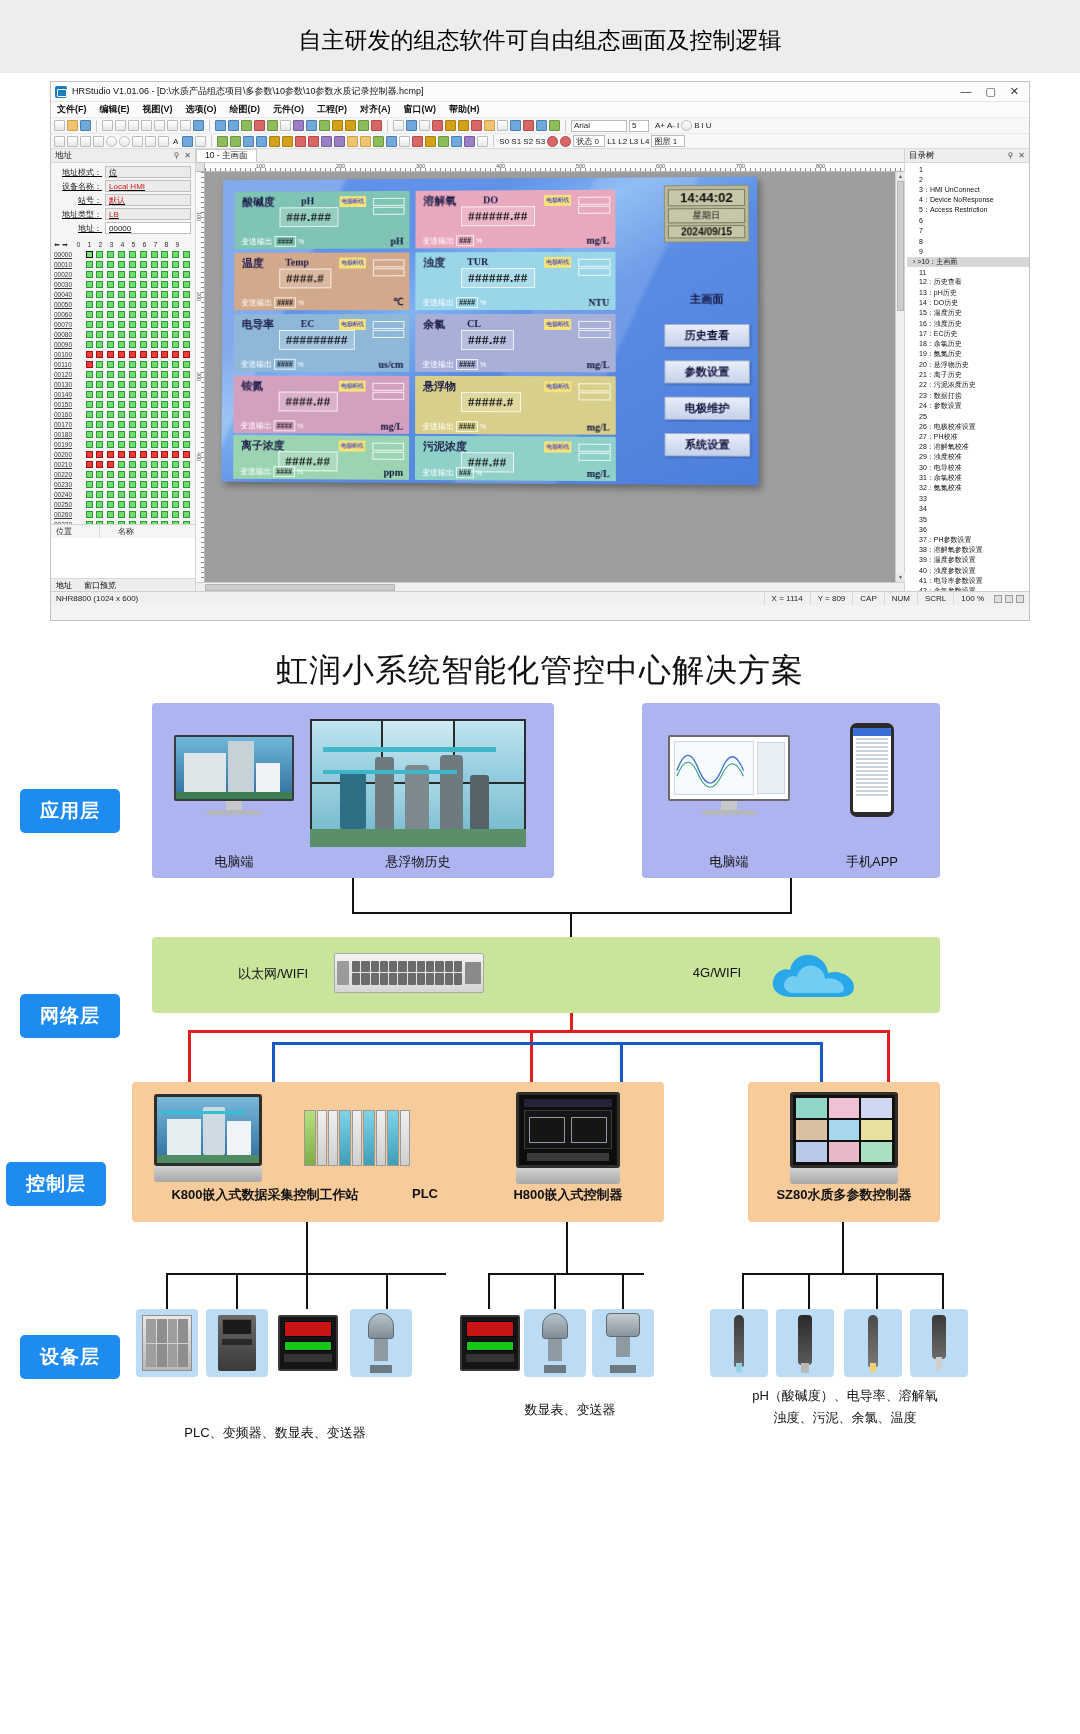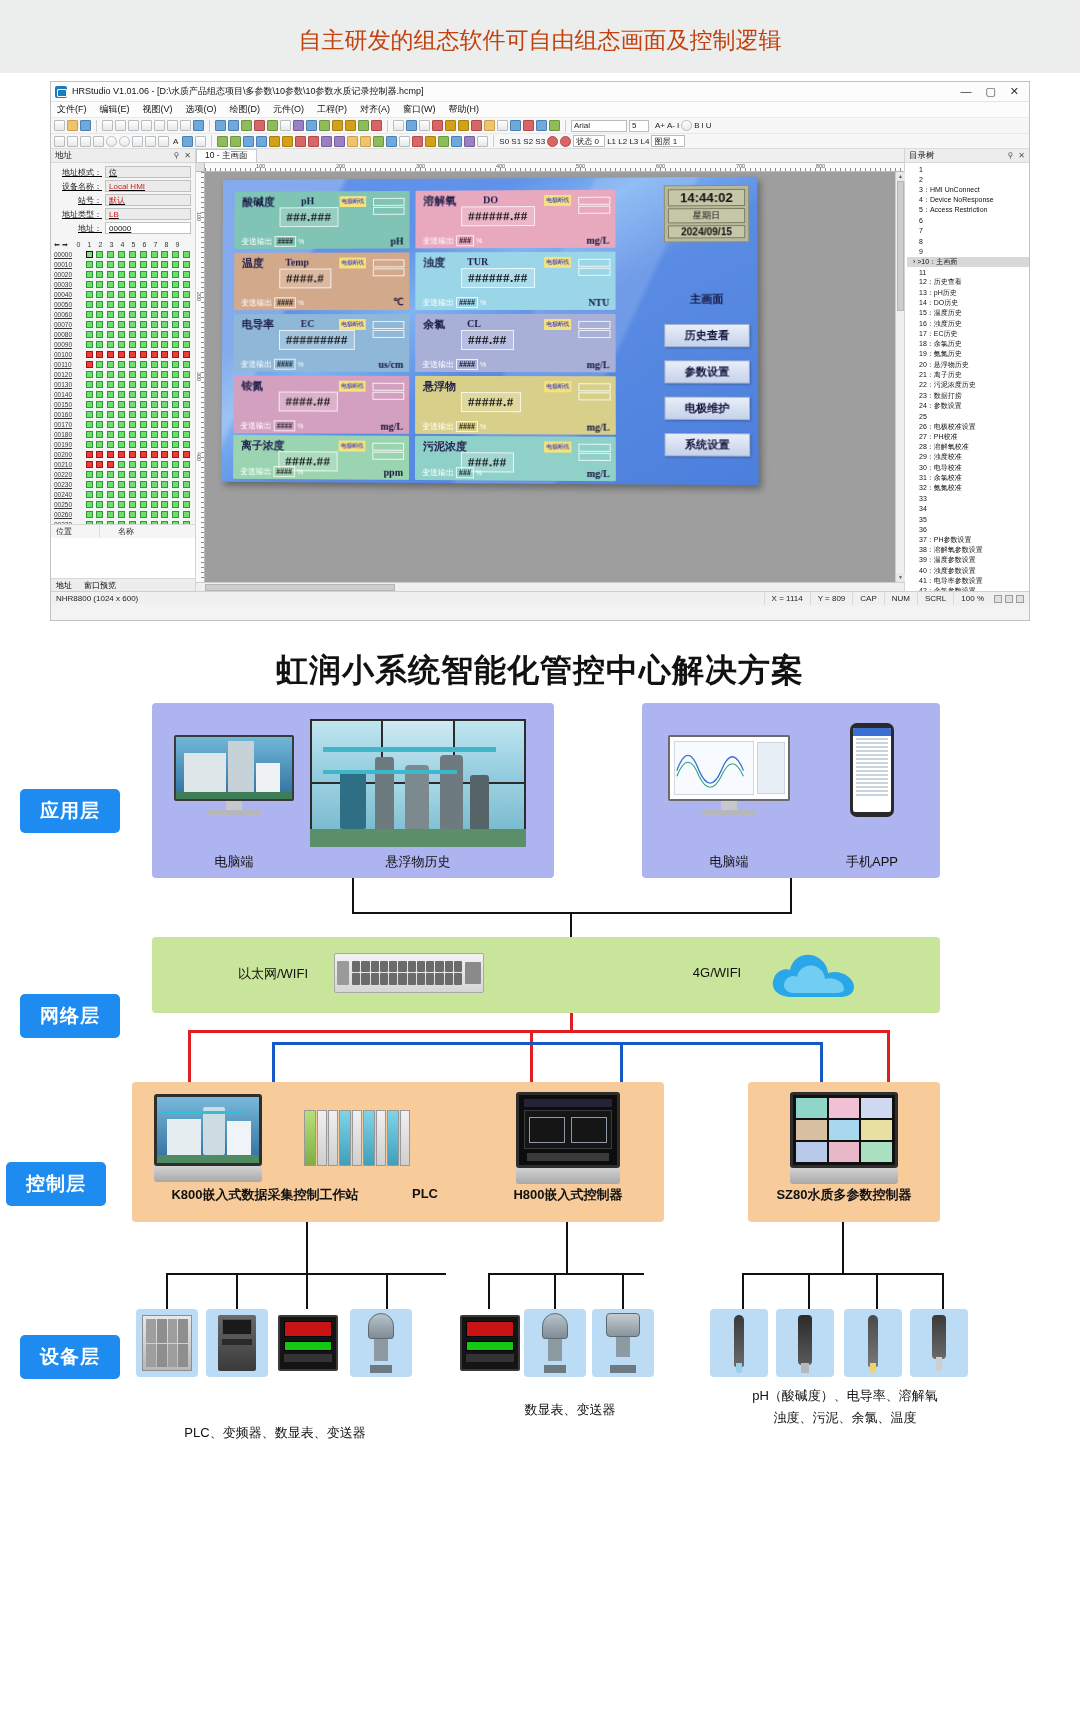--- a/index.html
+++ b/index.html
@@ -6,34 +6,34 @@
   html, body { margin:0; padding:0; }
   body {
     width:1080px; height:1734px;
     font-family:"Liberation Sans","DejaVu Sans",sans-serif;
     background:#fff; overflow:hidden;
   }
 
   
   .top-head { background:#eceded; padding:18px 0 10px; text-align:center; }
   .top-head h1 { font-size:36px; font-weight:700; color:#1a1a1a; margin:8px 0 16px; letter-spacing:1px; }
-  .top-head .sub { font-size:23px; color:#c2410c; margin:7px 0; }
+  .top-head .sub { font-size:23px; color:#000000; margin:7px 0; }
 
   
   .swwin { width:980px; height:540px; margin:8px auto 0; border:1px solid #c2c2c2; background:#f3f3f3; position:relative; font-size:9px; }
 
   .titlebar { height:20px; background:#fcfcfc; display:flex; align-items:center; padding:0 4px; border-bottom:1px solid #e4e4e4; }
   .tb-ico { width:12px; height:12px; background:#1a7bbf; border-radius:2px; margin-right:5px; flex:0 0 auto; position:relative; }
   .tb-ico:after{content:"";position:absolute;left:2px;top:3px;width:8px;height:6px;border:1px solid #fff;border-radius:1px;}
   .tb-title { font-size:9px; color:#111; flex:1 1 auto; white-space:nowrap; overflow:hidden; }
   .tb-btns { display:flex; gap:14px; padding-right:6px; color:#333; font-size:11px; }
   .tb-btns span { cursor:pointer; line-height:1; }
 
   .menubar { height:16px; background:#fcfcfc; display:flex; align-items:center; padding:0 6px; gap:13px; font-size:9px; color:#111; border-bottom:1px solid #ececec;}
-  .menubar span { white-space:nowrap; cursor:default; }
+  .menubar span { white-space:nowrap; cursor:default;font-weight:bold; }
 
   .toolbar { height:16px; background:#f7f7f7; border-bottom:1px solid #e8e8e8; display:flex; align-items:center; padding:0 3px; gap:2px; overflow:hidden;}
   .toolbar2 { height:15px; background:#f7f7f7; border-bottom:1px solid #dcdcdc; display:flex; align-items:center; padding:0 3px; gap:2px; overflow:hidden;}
   .ti { width:11px; height:11px; border:1px solid #b9bcbf; background:linear-gradient(#fff,#e6e8ea); border-radius:1px; flex:0 0 auto;}
   .ti.b1{background:#f0c36d;border-color:#c9a050}
   .ti.b2{background:#6fa8dc;border-color:#4a7fae}
   .ti.b3{background:#8fbc5a;border-color:#6d9441}
   .ti.b4{background:#d96666;border-color:#b34a4a}
   .ti.b5{background:#d4a017;border-color:#a87f12}
   .ti.b6{background:#9b7fc4;border-color:#775f9c}
@@ -131,21 +131,21 @@
   .tnode{ height:10.3px; font-size:7px; color:#111; display:flex; align-items:center; white-space:nowrap; padding-left:12px; }
   .tnode.sel{ background:#d8d8d8; padding-left:6px;}
 
   .statusbar{ height:14px; background:#f0f0f0; border-top:1px solid #cfcfcf; display:flex; align-items:center; font-size:8px; color:#222; padding:0 5px; gap:0;}
   .statusbar .left{ width:150px; }
   .sb-it{ padding:0 7px; border-left:1px solid #dadada; height:100%; display:flex; align-items:center; white-space:nowrap;}
   .sb-sq{ width:8px; height:8px; border:1px solid #9b9b9b; background:#e0e0e0; margin-left:3px;}
 
   
   .diagram{ background:#fff; position:relative; height:980px; }
-  .diagram h2{ text-align:center; font-size:32px; font-weight:700; color:#111; margin:0; padding:28px 0 22px; letter-spacing:1px;}
+  .diagram h2{ text-align:center; font-size:32px; font-weight:400; color:#111; margin:0; padding:28px 0 22px; letter-spacing:1px;}
   .layer-chip{ position:absolute; width:100px; height:44px; background:#1e8bf0; color:#fff; font-size:19px; font-weight:700;
       display:flex; align-items:center; justify-content:center; border-radius:5px; letter-spacing:1px;}
   .panel{ position:absolute; border-radius:4px; }
   .panel.blue{ background:#adb4f0; }
   .panel.green{ background:#c9e59b; }
   .panel.orange{ background:#f7cb9a; }
   .cap{ position:absolute; text-align:center; font-size:13px; color:#111; white-space:nowrap;}
   .cap.bold{ font-weight:700; }
   .ln{ position:absolute; background:#111; }
   .ln.red{ background:#e02020; }

